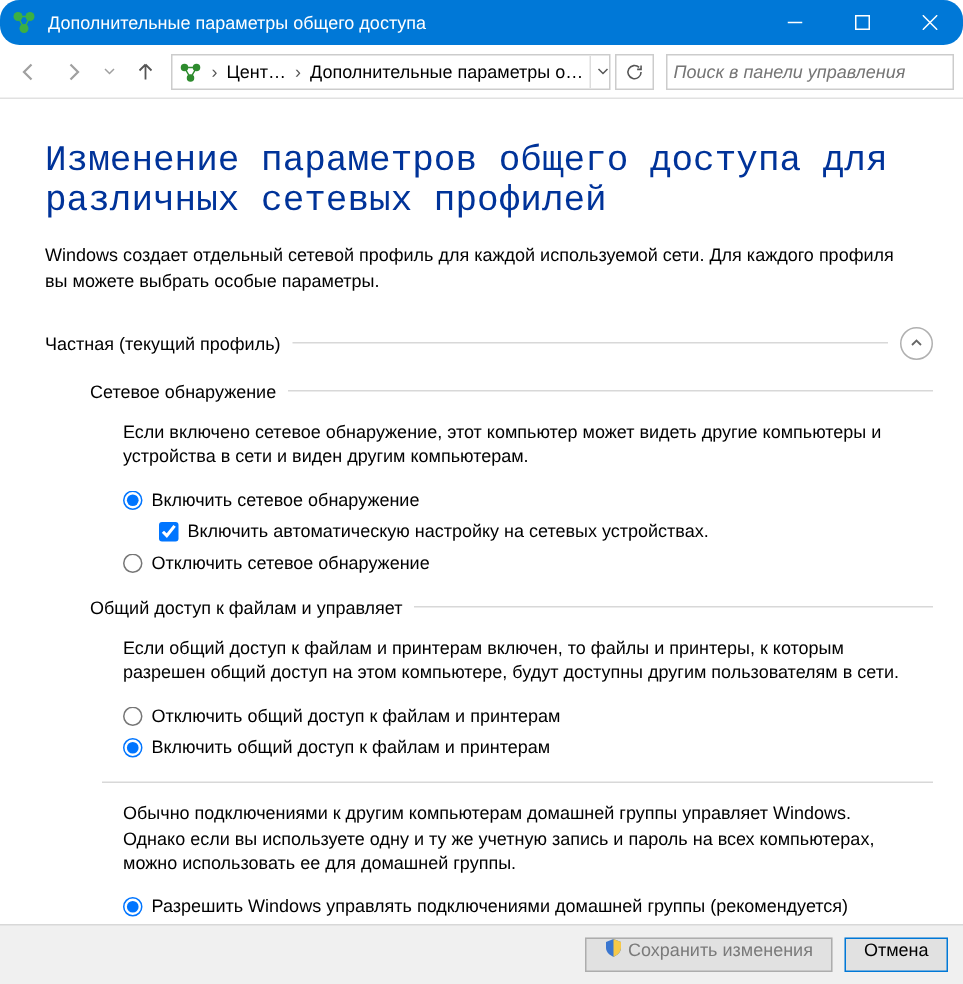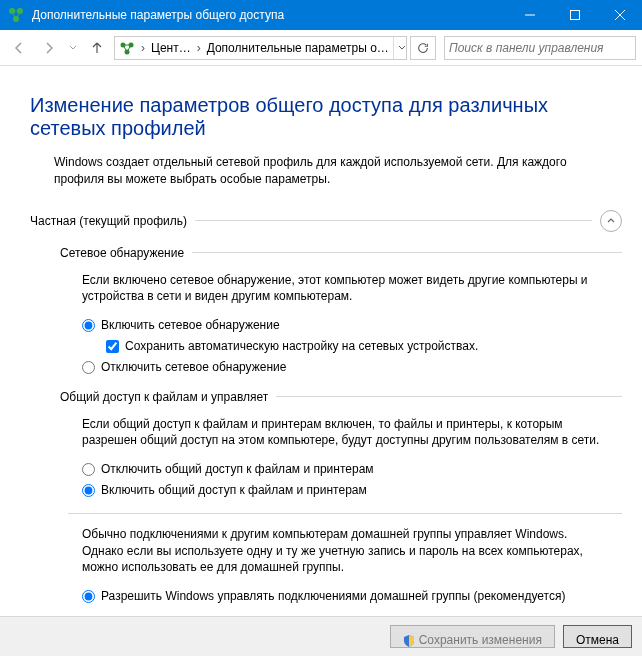--- a/index.html
+++ b/index.html
@@ -13,20 +13,21 @@
     color: #000;
   }
   
   .titlebar {
     height: 30px;
     background: #0078d7;
     color: #fff;
     display: flex;
     align-items: center;
     padding-left: 8px;
+    border-radius: 13px;
   }
   .titlebar .app-icon {
     width: 16px; height: 16px;
     display:inline-block;
     margin-right:8px;
   }
   .titlebar .title { flex: 1; font-size: 12px; }
   .titlebar .win-btn {
     width: 45px; height: 30px;
     display: flex; align-items: center; justify-content: center;
@@ -78,30 +79,30 @@
   }
   
   .content {
     padding: 28px 20px 10px 30px;
     height: calc(100% - 30px - 36px - 40px);
     overflow:hidden;
   }
   h1 {
     color:#003399;
     font-weight:400;
-    font-size:20px;
+    font-size:24px;
     margin-bottom:14px;
+    font-family:Liberation Mono, monospace;
   }
   .desc {
     font-size:12px;
     color:#000;
     margin-bottom:22px;
     line-height:1.4;
     padding-right:10px;
-    margin-left:24px;
   }
   .profile {
     display:flex;
     align-items:center;
     margin: 6px 0 10px 0;
   }
   .profile-label { color:#000; }
   .profile-line {
     flex:1;
     border-top:1px solid #d8d8d8;
@@ -143,21 +144,21 @@
     padding:0 10px;
     gap:8px;
   }
   .btn {
     height:23px;
     padding:0 12px;
     font-size:12px;
     font-family:inherit;
     background:#e1e1e1;
     border:1px solid #adadad;
-    display:flex;align-items:flex-end;gap:4px;
+    display:flex;align-items:flex-start;gap:4px;
   }
   .btn.primary-outline {
     border:1px solid #0078d7;
     background:#e1e1e1;
   }
   .btn[disabled]{ color:#7a7a7a; }
   .shield {
     width:12px;height:12px;display:inline-block;
   }
 </style>
@@ -262,21 +263,21 @@
       <span class="line"></span>
     </div>
     <div class="body">
       <p class="explain">Если включено сетевое обнаружение, этот компьютер может видеть другие компьютеры и устройства в сети и виден другим компьютерам.</p>
       <label class="opt">
         <input type="radio" name="disc" checked="" style="">
         <span>Включить сетевое обнаружение</span>
       </label>
       <label class="opt sub-opt">
         <input type="checkbox" checked="" style="">
-        <span>Сохранить автоматическую настройку на сетевых устройствах.</span>
+        <span>Включить автоматическую настройку на сетевых устройствах.</span>
       </label>
       <label class="opt">
         <input type="radio" name="disc" style="">
         <span>Отключить сетевое обнаружение</span>
       </label>
     </div>
   </div>
 
   <div class="section">
     <div class="section-hdr">

